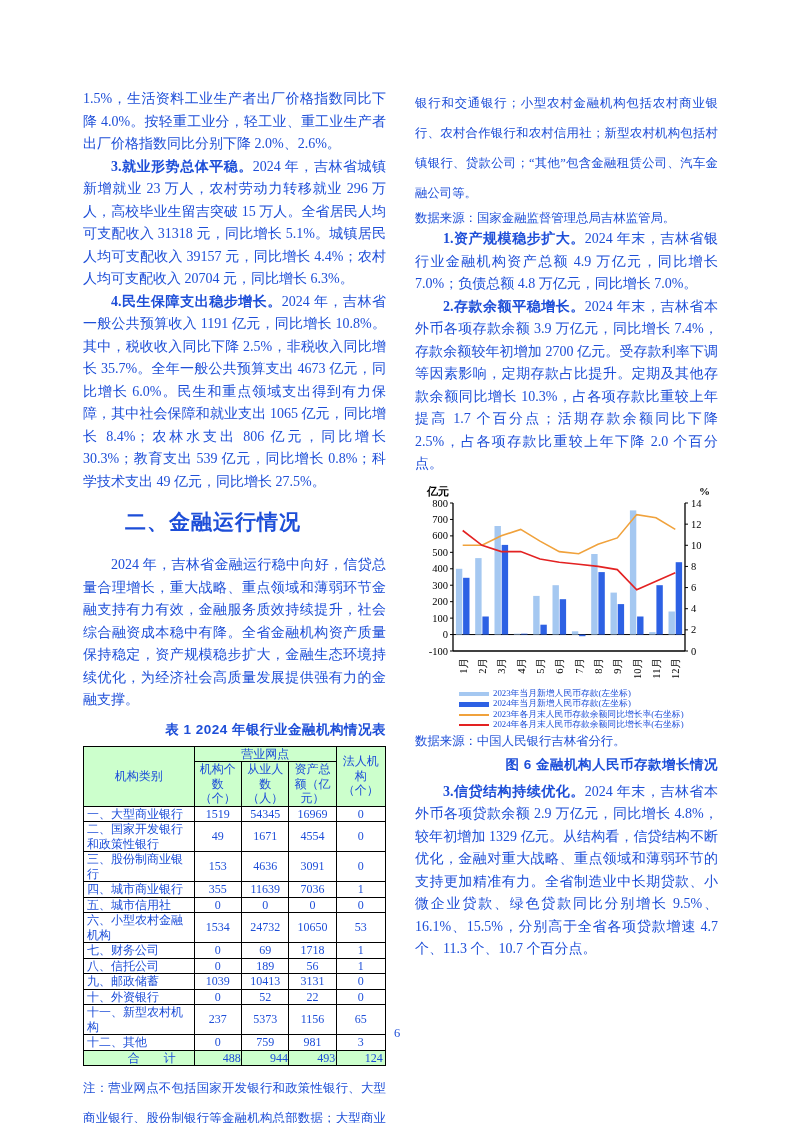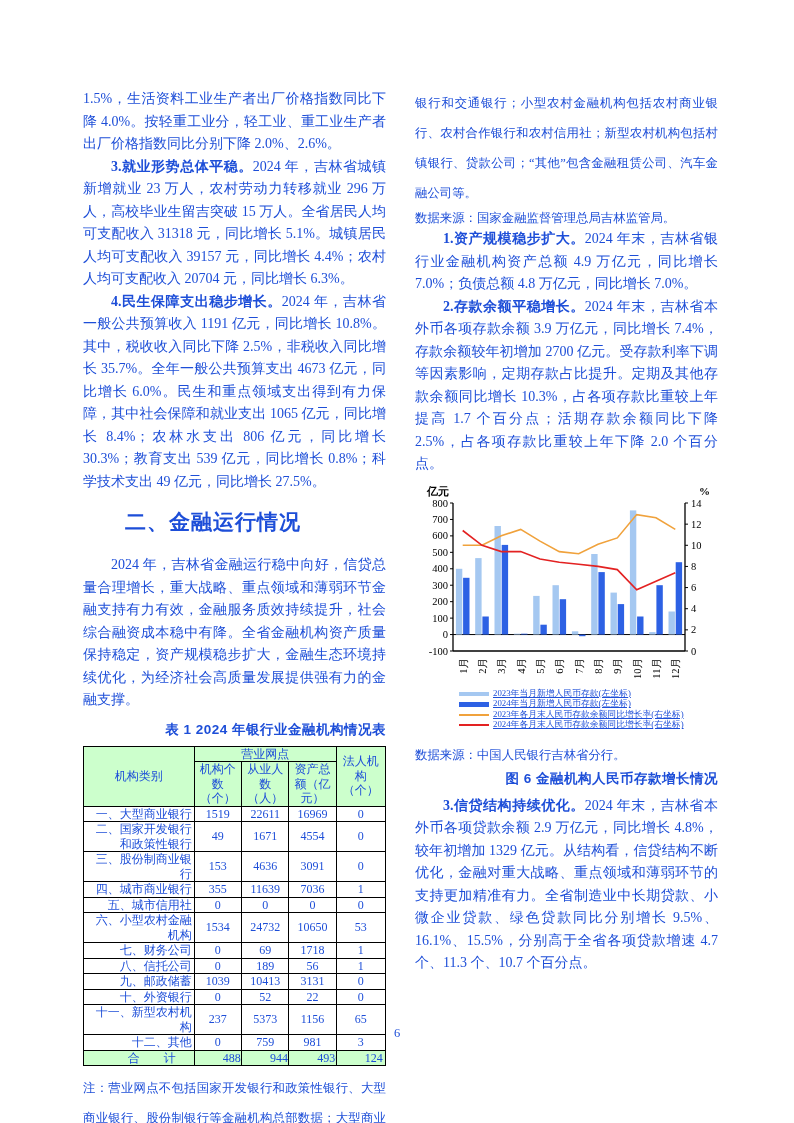--- a/index.html
+++ b/index.html
@@ -19,29 +19,29 @@
          margin:12px 0 9px;text-indent:2.3em;text-align:justify;}
   .caption{font-family:"Liberation Sans",sans-serif;font-weight:bold;font-size:13.5px;
            text-align:right;margin:9px 0 7px;letter-spacing:.5px;}
   
   table.inst{border-collapse:collapse;width:100%;font-size:12px;margin-top:2px;
              border:1.6px solid #000;table-layout:fixed;}
   table.inst th, table.inst td{border:1px solid #000;padding:0 2px;text-align:center;
              line-height:14.5px;font-weight:normal;overflow:hidden;}
   table.inst thead th{background:#ccffcc;}
   table.inst thead tr.h2 th{border-bottom:1.8px solid #000;}
-  table.inst td.name{text-align:right;padding-left:3px;}
+  table.inst td.name{text-align:left;padding-left:3px;}
   table.inst tr.total td{background:#ccffcc;border-top:1.8px solid #000;padding-left:28px;}
   
   .chart-wrap{margin-top:9px;}
   .chart-wrap svg{display:block;}
   text.ax{font-family:"Liberation Serif",serif;font-size:10.5px;}
   text.axu{font-family:"Liberation Serif",serif;font-size:11px;font-weight:bold;}
   .legend{margin:2px 0 0 44px;}
-  .lg-row{display:flex;align-items:center;height:10.5px;text-decoration:underline;}
+  .lg-row{display:flex;align-items:center;height:10.5px;}
   .sw{width:30px;display:inline-block;margin-right:4px;flex:0 0 30px;}
   .lg-lbl{font-size:8.8px;white-space:nowrap;}
   .pagenum{position:absolute;left:0;right:0;top:1026px;text-align:center;font-size:12.5px;}
 </style>
 </head>
 <body>
 
 <div class="page">
 
   <div class="col col-left">
@@ -72,21 +72,21 @@
         <tr class="h2">
           <th>机构个数（个）</th>
           <th>从业人数（人）</th>
           <th>资产总额（亿元）</th>
         </tr>
       </thead>
       <tbody>
           <tr>
             <td class="name">一、大型商业银行</td>
             <td>1519</td>
-            <td>22611</td>
+            <td>54345</td>
             <td>16969</td>
             <td>0</td>
           </tr>
           <tr>
             <td class="name">二、国家开发银行和政策性银行</td>
             <td>49</td>
             <td>1671</td>
             <td>4554</td>
             <td>0</td>
           </tr>
@@ -283,21 +283,21 @@
             <span class="sw" style="background: rgb(240, 162, 60); height: 1.6px;"></span>
             <span class="lg-lbl">2023年各月末人民币存款余额同比增长率(右坐标)</span>
           </div>
           <div class="lg-row">
             <span class="sw" style="background: rgb(227, 34, 34); height: 1.6px;"></span>
             <span class="lg-lbl">2024年各月末人民币存款余额同比增长率(右坐标)</span>
           </div>
         </div>
     </div>
 
-    <p class="src" style="margin-top:14px">数据来源：中国人民银行吉林省分行。</p>
+    <p class="src" style="">数据来源：中国人民银行吉林省分行。</p>
 
     <div class="caption" style="margin-top:5px">图 6 金融机构人民币存款增长情况</div>
 
     <p class="body ind"><b>3.信贷结构持续优化。</b><span>2024 年末，吉林省本外币各项贷款余额 2.9 万亿元，同比增长 4.8%，较年初增加 1329 亿元。从结构看，信贷结构不断优化，金融对重大战略、重点领域和薄弱环节的支持更加精准有力。全省制造业中长期贷款、小微企业贷款、绿色贷款同比分别增长 9.5%、16.1%、15.5%，分别高于全省各项贷款增速 4.7 个、11.3 个、10.7 个百分点。</span></p>
   </div>
 
   <div class="pagenum">6</div>
 </div>
 
 </body></html>

